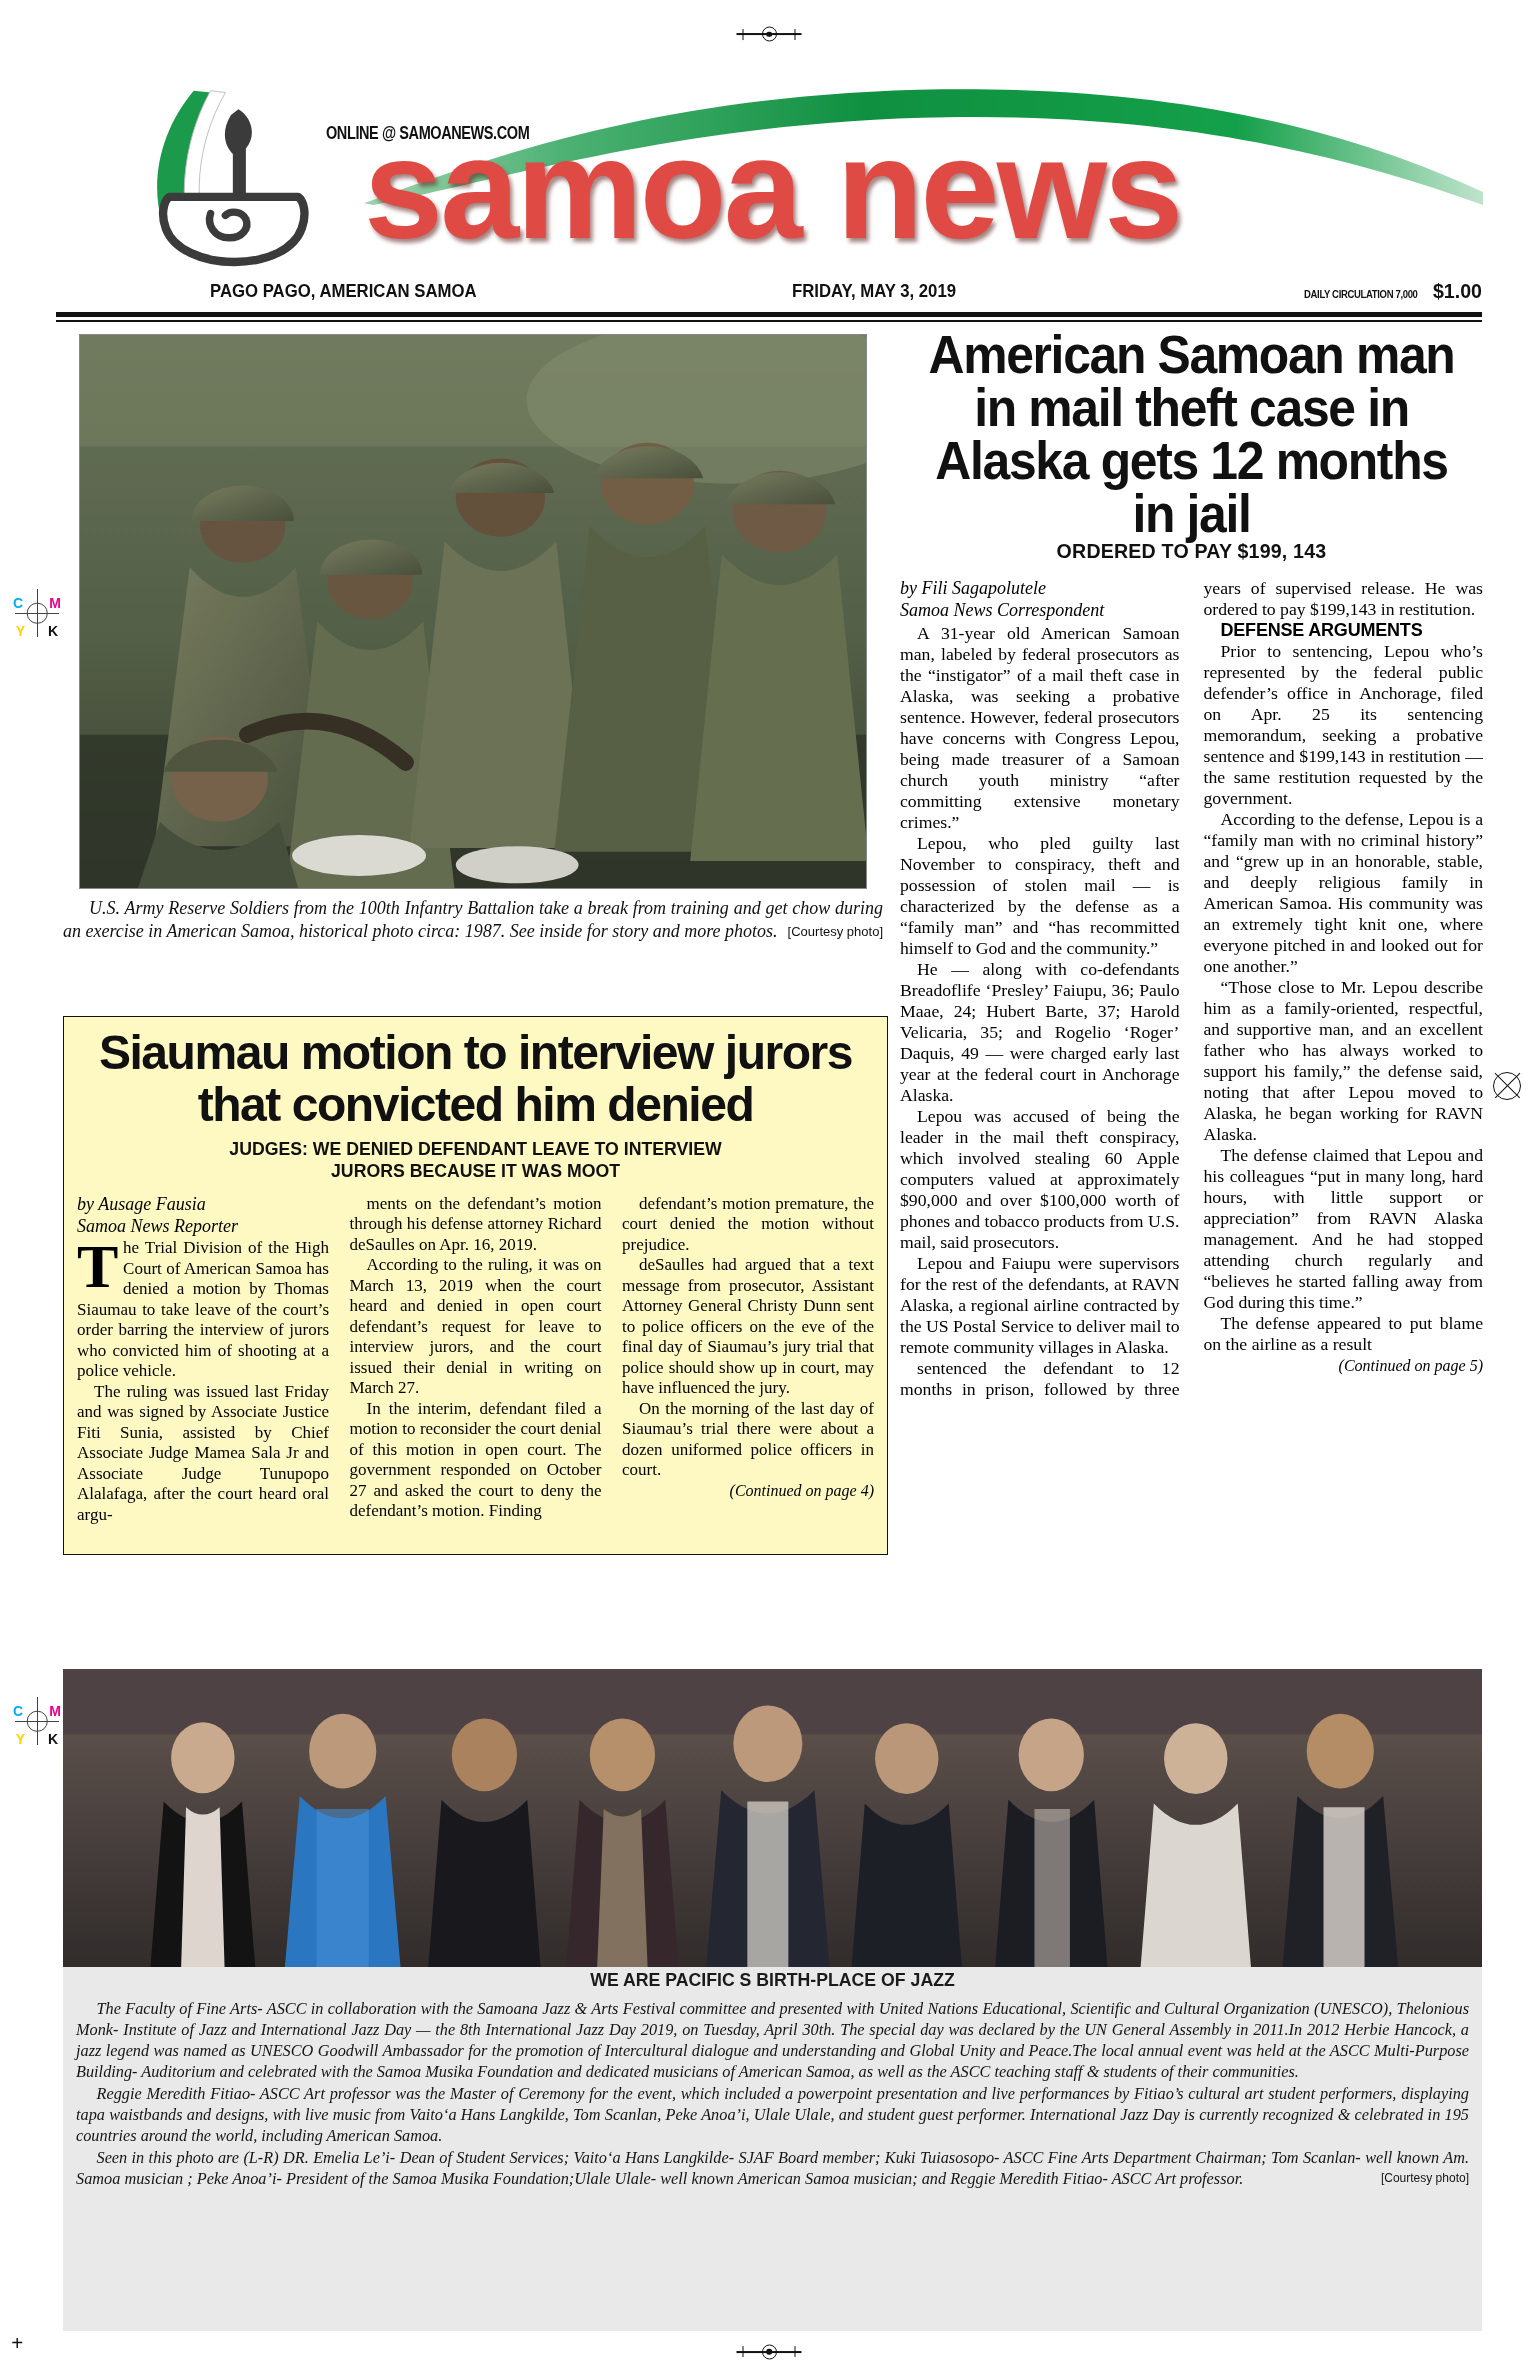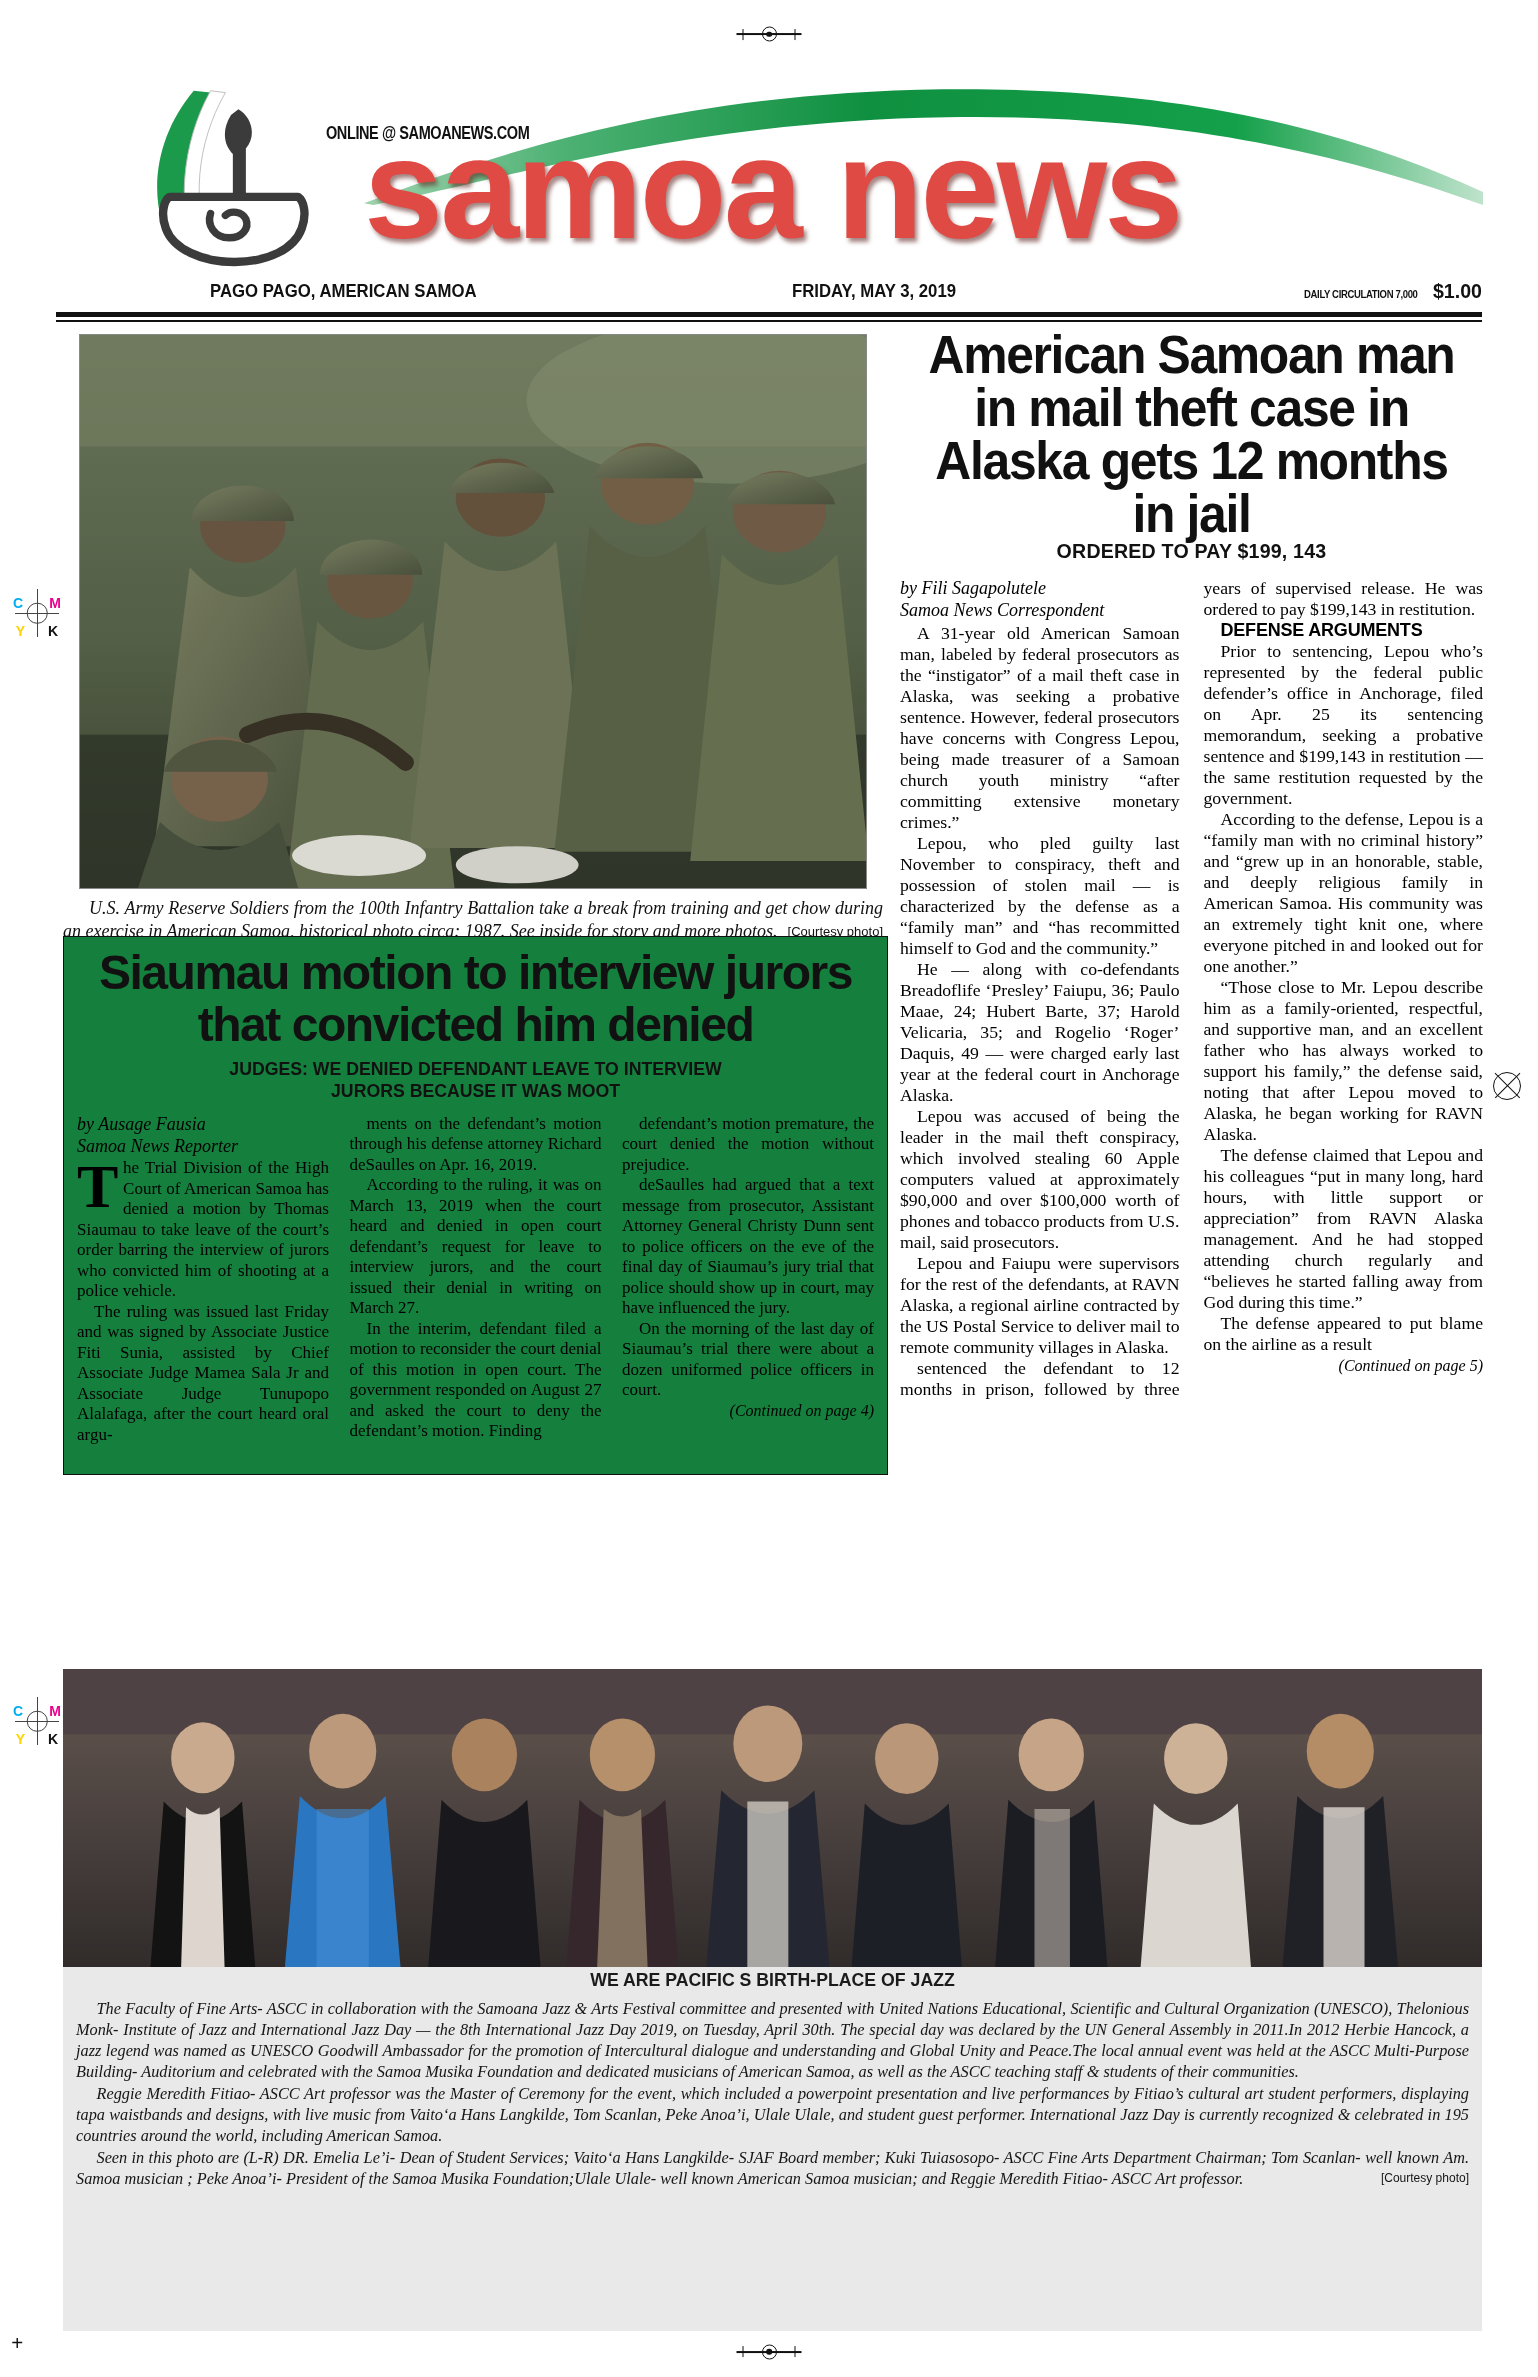--- a/index.html
+++ b/index.html
@@ -139,22 +139,22 @@
     font-family:"Liberation Sans", sans-serif;
     font-weight:bold; font-size:18px; text-align:left;
     text-indent:0; margin:1.9px 0 0.9px 0; letter-spacing:-0.2px;
   }
   .contd {
     font-style:italic; font-size:16px; text-align:right; text-indent:0; margin-top:1.9px;
   }
 
   
   .siaumau-box {
-    position:absolute; left:63px; top:936px; width:825px; height:539px;
-    background:#15803d;
+    position:absolute; left:63px; top:1016px; width:825px; height:539px;
+    background:#fef9c3;
     border:1.9px solid #111;
     padding:9.3px 13px 7.5px 13px;
   }
   .siaumau-head {
     font-family:"Liberation Sans", sans-serif;
     font-weight:bold; font-size:49px; line-height:52px;
     text-align:center; color:#111; letter-spacing:-1.5px;
     transform:scaleX(0.98); transform-origin:center top;
   }
   .siaumau-sub {
@@ -383,21 +383,21 @@
 
     <div class="siaumau-cols">
       <div class="byline">by Ausage Fausia</div>
       <div class="byline">Samoa News Reporter</div>
 
       <p class="dropcap-p"><span class="dropcap">T</span><span>he Trial Division of the High Court of American Samoa has denied a motion by Thomas Siaumau to take leave of the court’s order barring the interview of jurors who convicted him of shooting at a police vehicle.</span></p>
       <p>The ruling was issued last Friday and was signed by Associate Justice Fiti Sunia, assisted by Chief Associate Judge Mamea Sala Jr and Associate Judge Tunupopo Alalafaga, after the court heard oral argu-</p>
 
       <p>ments on the defendant’s motion through his defense attorney Richard deSaulles on Apr. 16, 2019.</p>
       <p>According to the ruling, it was on March 13, 2019 when the court heard and denied in open court defendant’s request for leave to interview jurors, and the court issued their denial in writing on March 27.</p>
-      <p>In the interim, defendant filed a motion to reconsider the court denial of this motion in open court. The government responded on August 27 and asked the court to deny the defendant’s motion. Finding</p>
+      <p>In the interim, defendant filed a motion to reconsider the court denial of this motion in open court. The government responded on October 27 and asked the court to deny the defendant’s motion. Finding</p>
 
       <p>defendant’s motion premature, the court denied the motion without prejudice.</p>
       <p>deSaulles had argued that a text message from prosecutor, Assistant Attorney General Christy Dunn sent to police officers on the eve of the final day of Siaumau’s jury trial that police should show up in court, may have influenced the jury.</p>
       <p>On the morning of the last day of Siaumau’s trial there were about a dozen uniformed police officers in court.</p>
       <p class="contd">(Continued on page 4)</p>
     </div>
   </div>
 
   <div class="photo2">
     <svg viewBox="0 0 1522 330" preserveAspectRatio="none" style="width:100%;height:100%;display:block">

